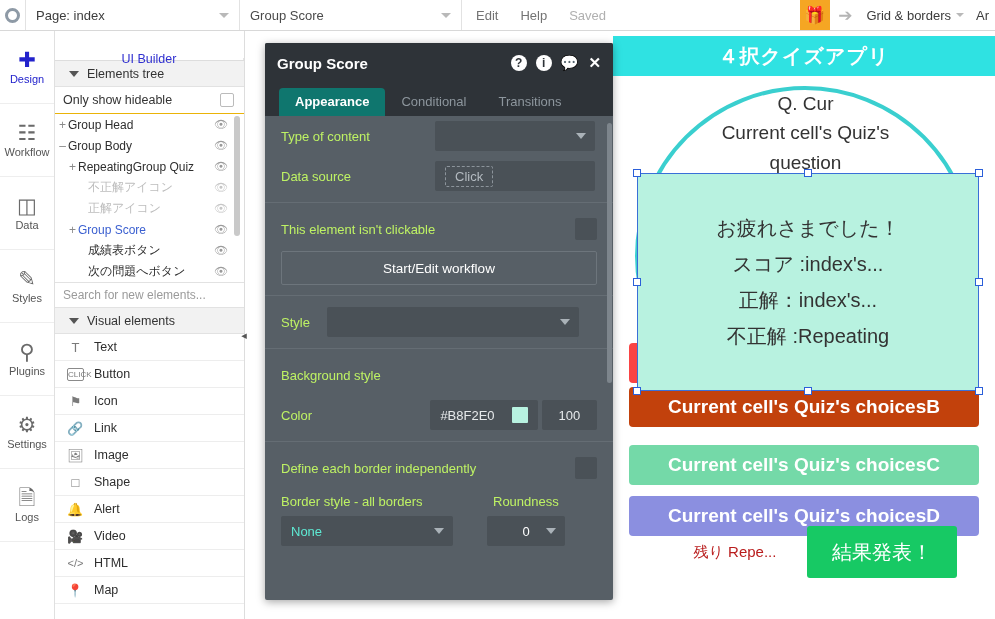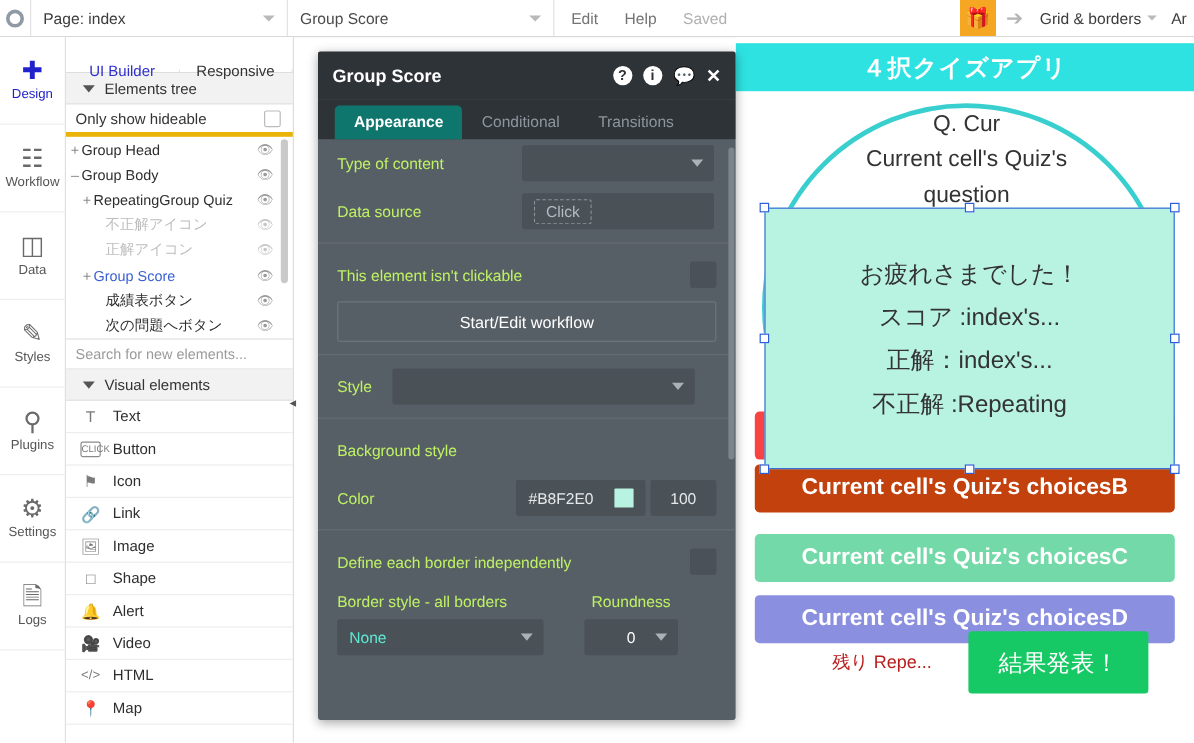--- a/index.html
+++ b/index.html
@@ -80,21 +80,21 @@
   }
   .etab.sel { color: #2f2fd0; }
   .sect-head {
     height: 26px; background: #f2f2f2; display: flex; align-items: center;
     padding-left: 14px; gap: 8px; font-size: 12.5px; color: #333;
     border-bottom: 1px solid #e2e2e2;
   }
   .tri { width: 0; height: 0; border-left: 5px solid transparent; border-right: 5px solid transparent; border-top: 6px solid #555; }
   .hideable-row {
     height: 27px; display: flex; align-items: center; padding: 0 10px 0 8px;
-    font-size: 12.5px; color: #333; border-bottom: 4px solid #eab308;
+    font-size: 12.5px; color: #333; border-bottom: 1px solid #eab308;
   }
   .chk { width: 14px; height: 14px; border: 1px solid #bbb; border-radius: 2px; margin-left: auto; background: #fff; }
   .tree { height: 168px; overflow: hidden; position: relative; }
   .trow {
     height: 21px; display: flex; align-items: center; font-size: 12px; color: #2e2e2e;
     padding-right: 18px; position: relative;
   }
   .trow .pm { width: 11px; text-align: center; color: #8a8a8a; font-size: 12px; flex: none; }
   .trow.d1 { padding-left: 2px; }
   .trow.d2 { padding-left: 12px; }
@@ -282,23 +282,20 @@
       <span class="ic">🗎</span>
       <span class="tx">Logs</span>
     </div>
   </div>
 
   <div class="epanel">
     <div class="etabs">
       <div class="etab sel">
           <span>UI Builder</span>
         </div>
-      <div class="etab">
-          <span>Responsive</span>
-        </div>
     </div>
 
     <div class="sect-head">
       <span class="tri"></span>
       <span>Elements tree</span>
     </div>
 
     <div class="hideable-row">
       <span>Only show hideable</span>
       <span class="chk"></span>

